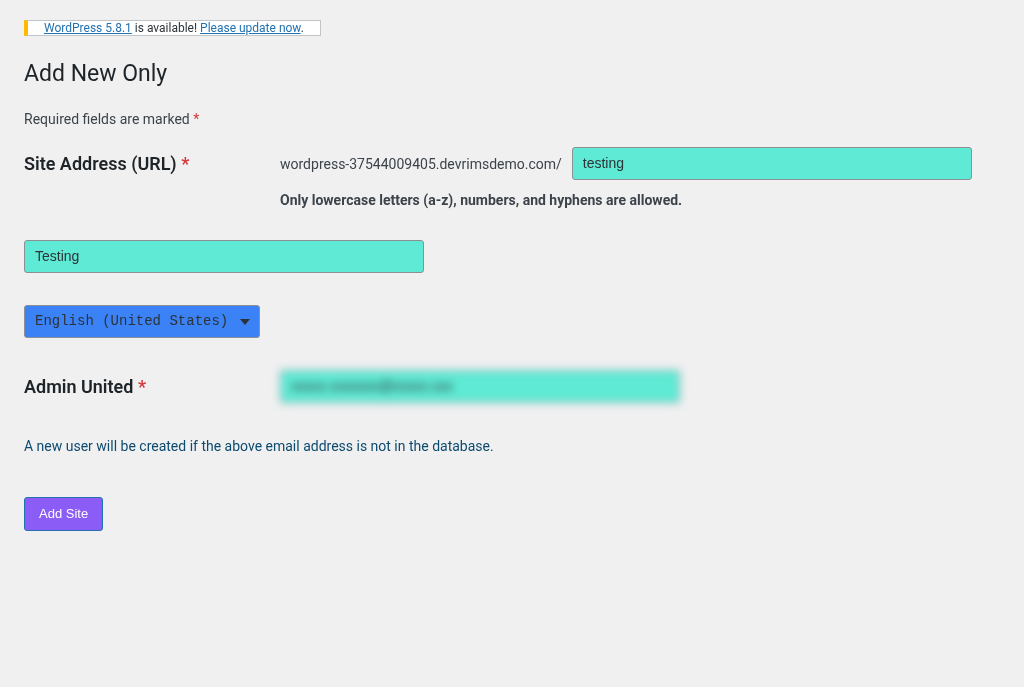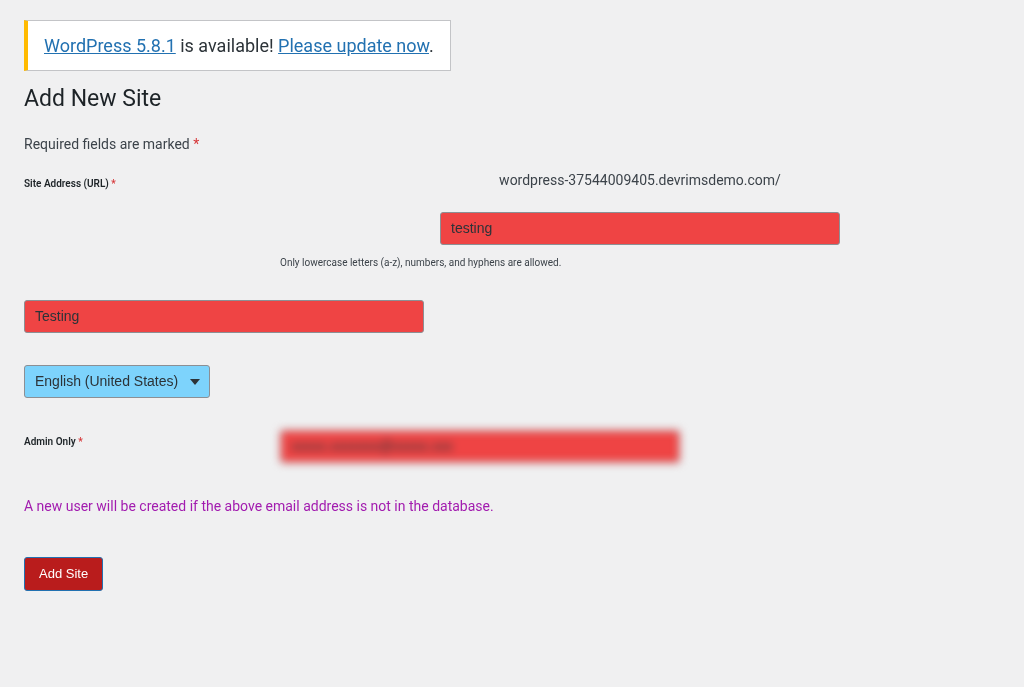--- a/index.html
+++ b/index.html
@@ -9,24 +9,24 @@
       color: #3c434a;
       font-size: 13px;
       padding: 20px 24px;
       width: 1024px;
       height: 687px;
     }
     .update-nag {
       background: #fff;
       border: 1px solid #c3c4c7;
       border-left: 4px solid #ffba00;
-      padding: 14px 16px;
-      margin-bottom: 14px;
+      padding: 0 16px;
+      margin-bottom: 24px;
       display: inline-block;
-      font-size: 18px;
+      font-size: 12px;
       color: #2c3338;
     }
     .update-nag a {
       color: #2271b1;
       text-decoration: underline;
     }
     h1 {
       font-size: 23px;
       font-weight: 400;
       color: #1d2327;
@@ -40,113 +40,114 @@
     .required-note .asterisk, .form-label .asterisk {
       color: #d63638;
     }
     .form-row {
       display: flex;
       align-items: flex-start;
       margin-bottom: 32px;
     }
     .form-label {
       width: 256px;
-      font-size: 10px;
+      font-size: 18px;
       font-weight: 600;
       color: #1d2327;
       padding-top: 6px;
       flex-shrink: 0;
     }
     .form-field {
       flex: 1;
     }
     .field-inline {
       display: flex;
       align-items: center;
-      gap: 24px;
-      flex-direction: column;
+      gap: 10px;
     }
     .domain-prefix {
       font-size: 14px;
       color: #3c434a;
     }
     .field-description {
-      font-size: 10px;
+      font-size: 14px;
       color: #3c434a;
       margin-top: 12px;
+      font-weight: bold;
     }
     input[type="text"], input[type="email"] {
-      background: #ef4444;
+      background: #5eead4;
       border: 1px solid #8c8f94;
       border-radius: 3px;
       padding: 5px 10px;
       font-size: 14px;
       color: #2c3338;
       line-height: 1.5;
     }
     .input-url { width: 400px; }
     .input-title { width: 400px; }
     .input-email { width: 400px; filter: blur(4px); color: #999; }
     .select-wrap {
       position: relative;
       display: inline-block;
     }
     select {
-      background: #7dd3fc;
+      background: #3b82f6;
       border: 1px solid #8c8f94;
       border-radius: 3px;
       padding: 5px 30px 5px 10px;
       font-size: 14px;
       color: #2c3338;
       line-height: 1.5;
       appearance: none;
       -webkit-appearance: none;
       cursor: pointer;
+      font-family: Liberation Mono, monospace;
     }
     .select-wrap::after {
       content: "";
       position: absolute;
       right: 10px;
       top: 50%;
       width: 0;
       height: 0;
       border-left: 5px solid transparent;
       border-right: 5px solid transparent;
       border-top: 6px solid #2c3338;
       transform: translateY(-50%);
       pointer-events: none;
     }
     .info-text {
       font-size: 14px;
-      color: #a21caf;
+      color: #0c4a6e;
       line-height: 1.6;
       margin-bottom: 40px;
       margin-top: 0;
     }
     .button-primary {
-      background: #b91c1c;
+      background: #8b5cf6;
       border: 1px solid #2271b1;
       color: #fff;
       font-size: 13px;
       padding: 6px 14px;
       border-radius: 3px;
       cursor: pointer;
       line-height: 1.5;
     }
   </style>
 </head>
 <body>
 
 
 
 <div class="update-nag">
   <a href="#">WordPress 5.8.1</a><span> is available! </span><a href="#">Please update now</a><span>.</span>
 </div>
 
-<h1>Add New Site</h1>
+<h1>Add New Only</h1>
 
 <p class="required-note">
   <span>Required fields are marked </span><span class="asterisk">*</span>
 </p>
 
 <div class="form-row">
   <label class="form-label">
     <span>Site Address (URL) </span><span class="asterisk">*</span>
   </label>
   <div class="form-field">
@@ -169,21 +170,21 @@
     <div class="select-wrap">
       <select>
         <option>English (United States)</option>
       </select>
     </div>
   </div>
 </div>
 
 <div class="form-row">
   <label class="form-label">
-    <span>Admin Only </span><span class="asterisk">*</span>
+    <span>Admin United </span><span class="asterisk">*</span>
   </label>
   <div class="form-field">
     <input type="email" class="input-email" value="xxxxx.xxxxxxx@xxxxx.xxx" style="">
   </div>
 </div>
 
 <div class="info-text">
   <div>A new user will be created if the above email address is not in the database.</div>
 </div>
 

